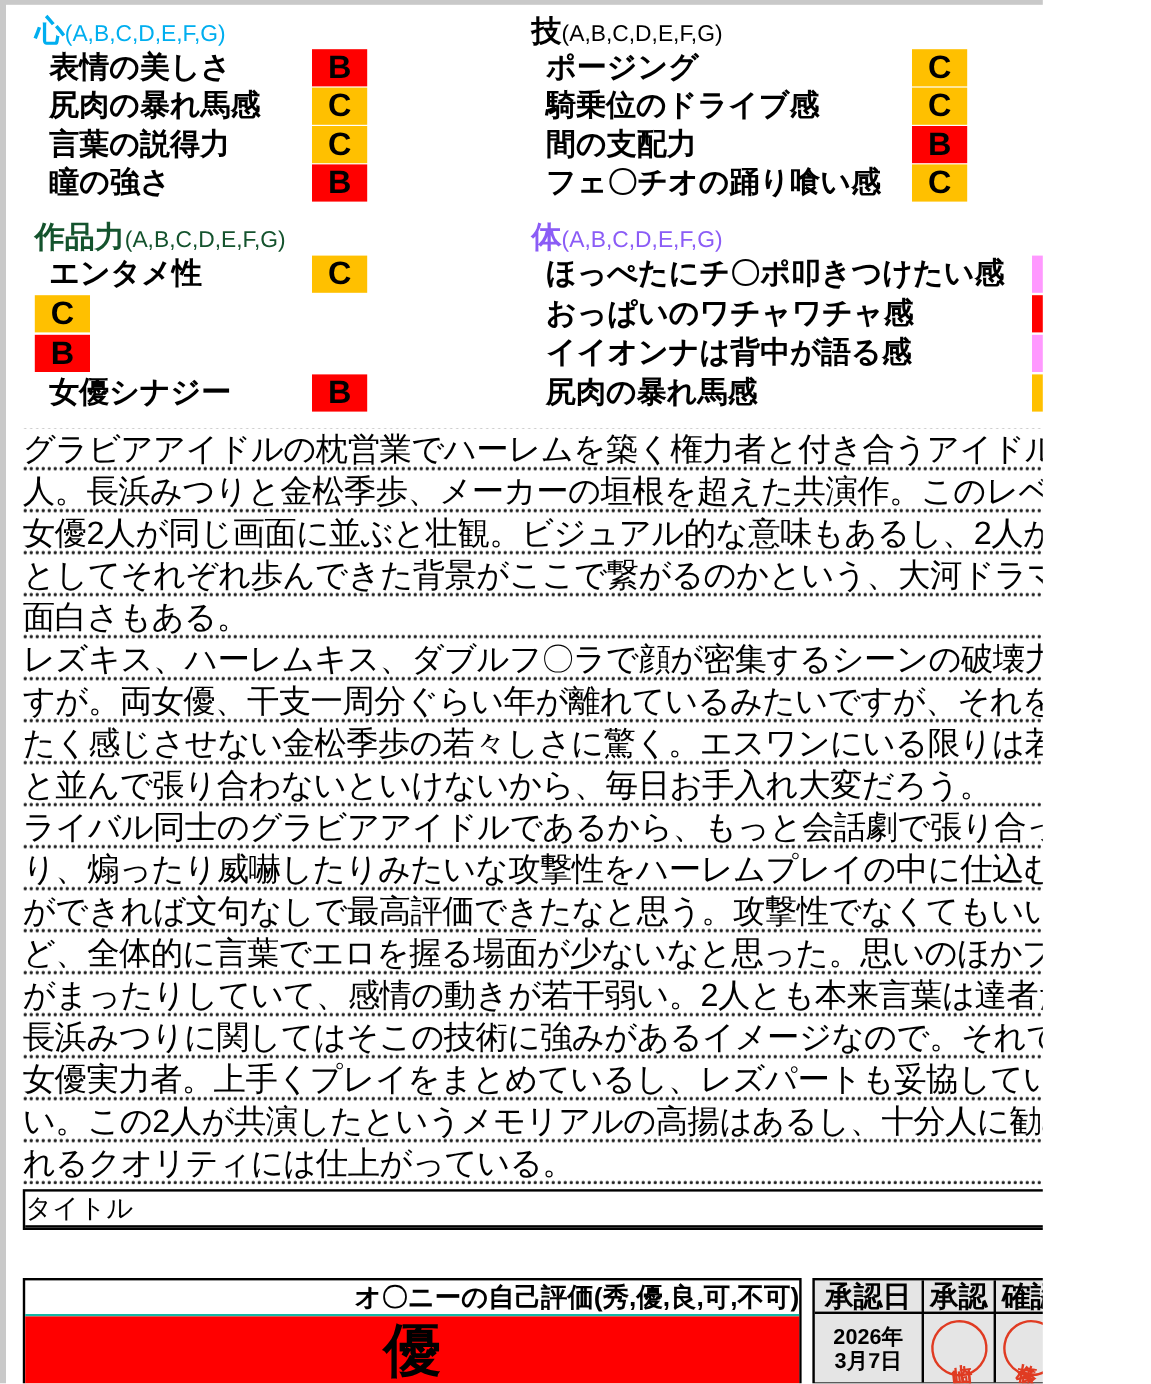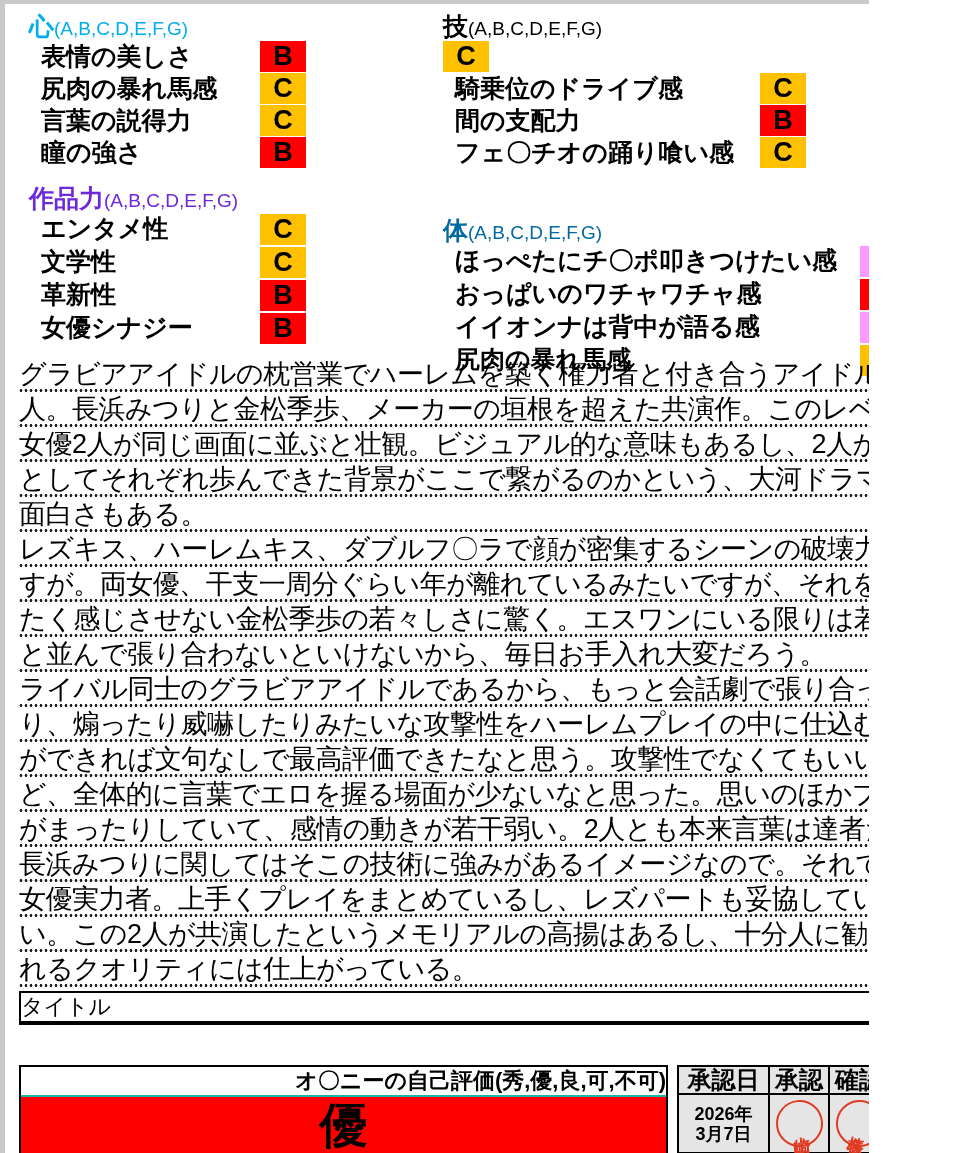--- a/index.html
+++ b/index.html
@@ -8,21 +8,21 @@
         background:#fff;border-top:4px solid #c9c9c9;border-left:5px solid #c9c9c9;}
 
   
   .sec{position:absolute;}
   .sec-kokoro{left:24px;top:8px;}
   .sec-waza{left:438px;top:8px;}
   .sec-sakuhin{left:24px;top:180px;}
   .sec-karada{left:438px;top:180px;}
   .sec-header{height:28px;line-height:28px;font-size:25px;font-weight:700;white-space:nowrap;}
   .sec-header .suffix{font-size:19px;font-weight:400;}
-  .row{display:flex;align-items:flex-end;height:32px;}
+  .row{display:flex;align-items:center;height:32px;}
   .sec-sakuhin .row,.sec-karada .row{height:33px;}
   .label{flex:0 0 auto;padding-left:12px;font-size:25px;font-weight:600;line-height:32px;white-space:nowrap;}
   .sec-sakuhin .label{line-height:33px;}
   .sec-karada .label{line-height:33px;}
   .sec-kokoro .label,.sec-sakuhin .label{width:219px;}
   .sec-waza .label{width:305px;}
   .sec-karada .label{width:405px;}
   .badge{flex:0 0 auto;width:46px;display:flex;align-items:center;justify-content:center;
          font-size:27px;font-weight:700;color:#000;}
   .sec-karada .badge{width:50px;}
@@ -80,58 +80,57 @@
       </div>
     <div class="row">
         <span class="label">瞳の強さ</span>
         <span class="badge grade-badge" style="background: rgb(255, 0, 0);">B</span>
       </div>
   </div>
 
   <div class="sec sec-waza">
     <div class="sec-header" style="color: #000000;"><span>技</span><span class="suffix">(A,B,C,D,E,F,G)</span></div>
     <div class="row">
+        <span class="label">ポージング</span>
         <span class="badge grade-badge" style="background: rgb(255, 192, 0);">C</span>
       </div>
     <div class="row">
         <span class="label">騎乗位のドライブ感</span>
         <span class="badge grade-badge" style="background: rgb(255, 192, 0);">C</span>
       </div>
     <div class="row">
         <span class="label">間の支配力</span>
         <span class="badge grade-badge" style="background: rgb(255, 0, 0);">B</span>
       </div>
     <div class="row">
         <span class="label">フェ〇チオの踊り喰い感</span>
         <span class="badge grade-badge" style="background: rgb(255, 192, 0);">C</span>
       </div>
   </div>
 
   <div class="sec sec-sakuhin">
-    <div class="sec-header" style="color: #6d28d9;"><span>作品力</span><span class="suffix">(A,B,C,D,E,F,G)</span></div>
+    <div class="sec-header" style="color: #14532d;"><span>作品力</span><span class="suffix">(A,B,C,D,E,F,G)</span></div>
     <div class="row">
         <span class="label">エンタメ性</span>
         <span class="badge grade-badge" style="background: rgb(255, 192, 0);">C</span>
       </div>
     <div class="row">
-        <span class="label">文学性</span>
         <span class="badge grade-badge" style="background: rgb(255, 192, 0);">C</span>
       </div>
     <div class="row">
-        <span class="label">革新性</span>
         <span class="badge grade-badge" style="background: rgb(255, 0, 0);">B</span>
       </div>
     <div class="row">
         <span class="label">女優シナジー</span>
         <span class="badge grade-badge" style="background: rgb(255, 0, 0);">B</span>
       </div>
   </div>
 
   <div class="sec sec-karada">
-    <div class="sec-header" style="color: #0369a1; margin-top: 32px;"><span>体</span><span class="suffix">(A,B,C,D,E,F,G)</span></div>
+    <div class="sec-header" style="color: #8b5cf6;"><span>体</span><span class="suffix">(A,B,C,D,E,F,G)</span></div>
     <div class="row">
         <span class="label">ほっぺたにチ〇ポ叩きつけたい感</span>
         <span class="badge grade-badge" style="background: rgb(255, 153, 255);">A</span>
       </div>
     <div class="row">
         <span class="label">おっぱいのワチャワチャ感</span>
         <span class="badge grade-badge" style="background: rgb(255, 0, 0);">B</span>
       </div>
     <div class="row">
         <span class="label">イイオンナは背中が語る感</span>

